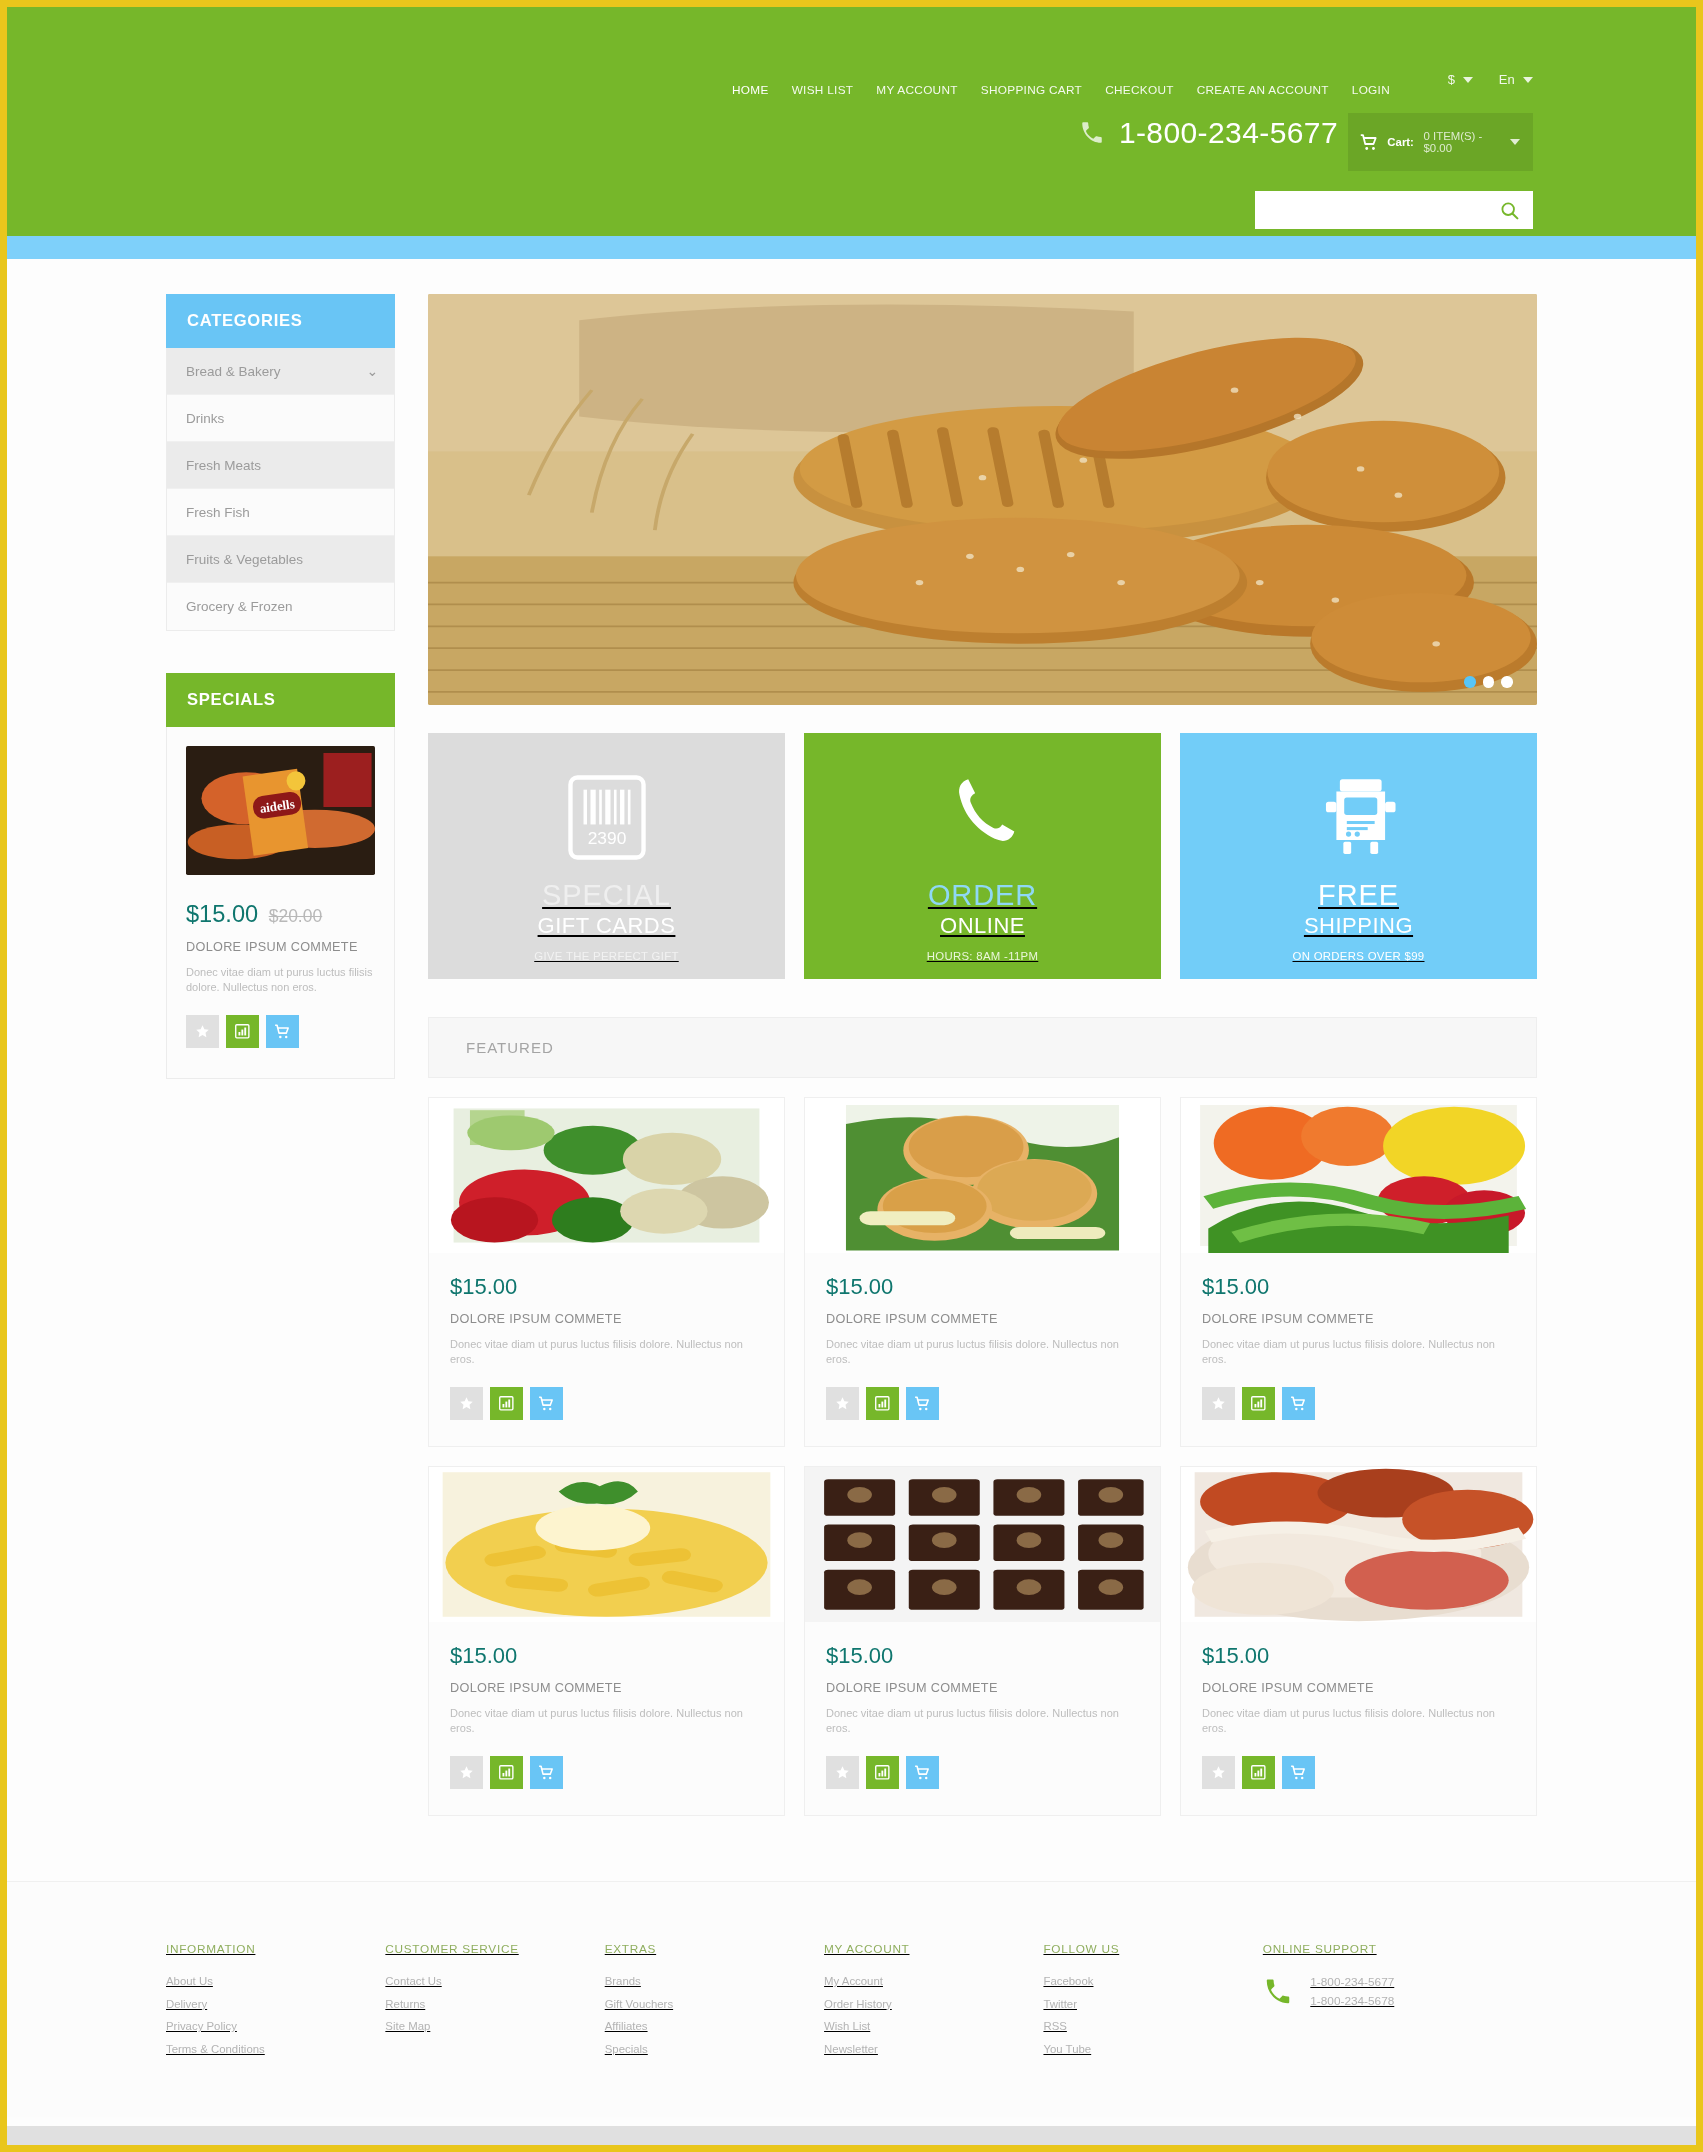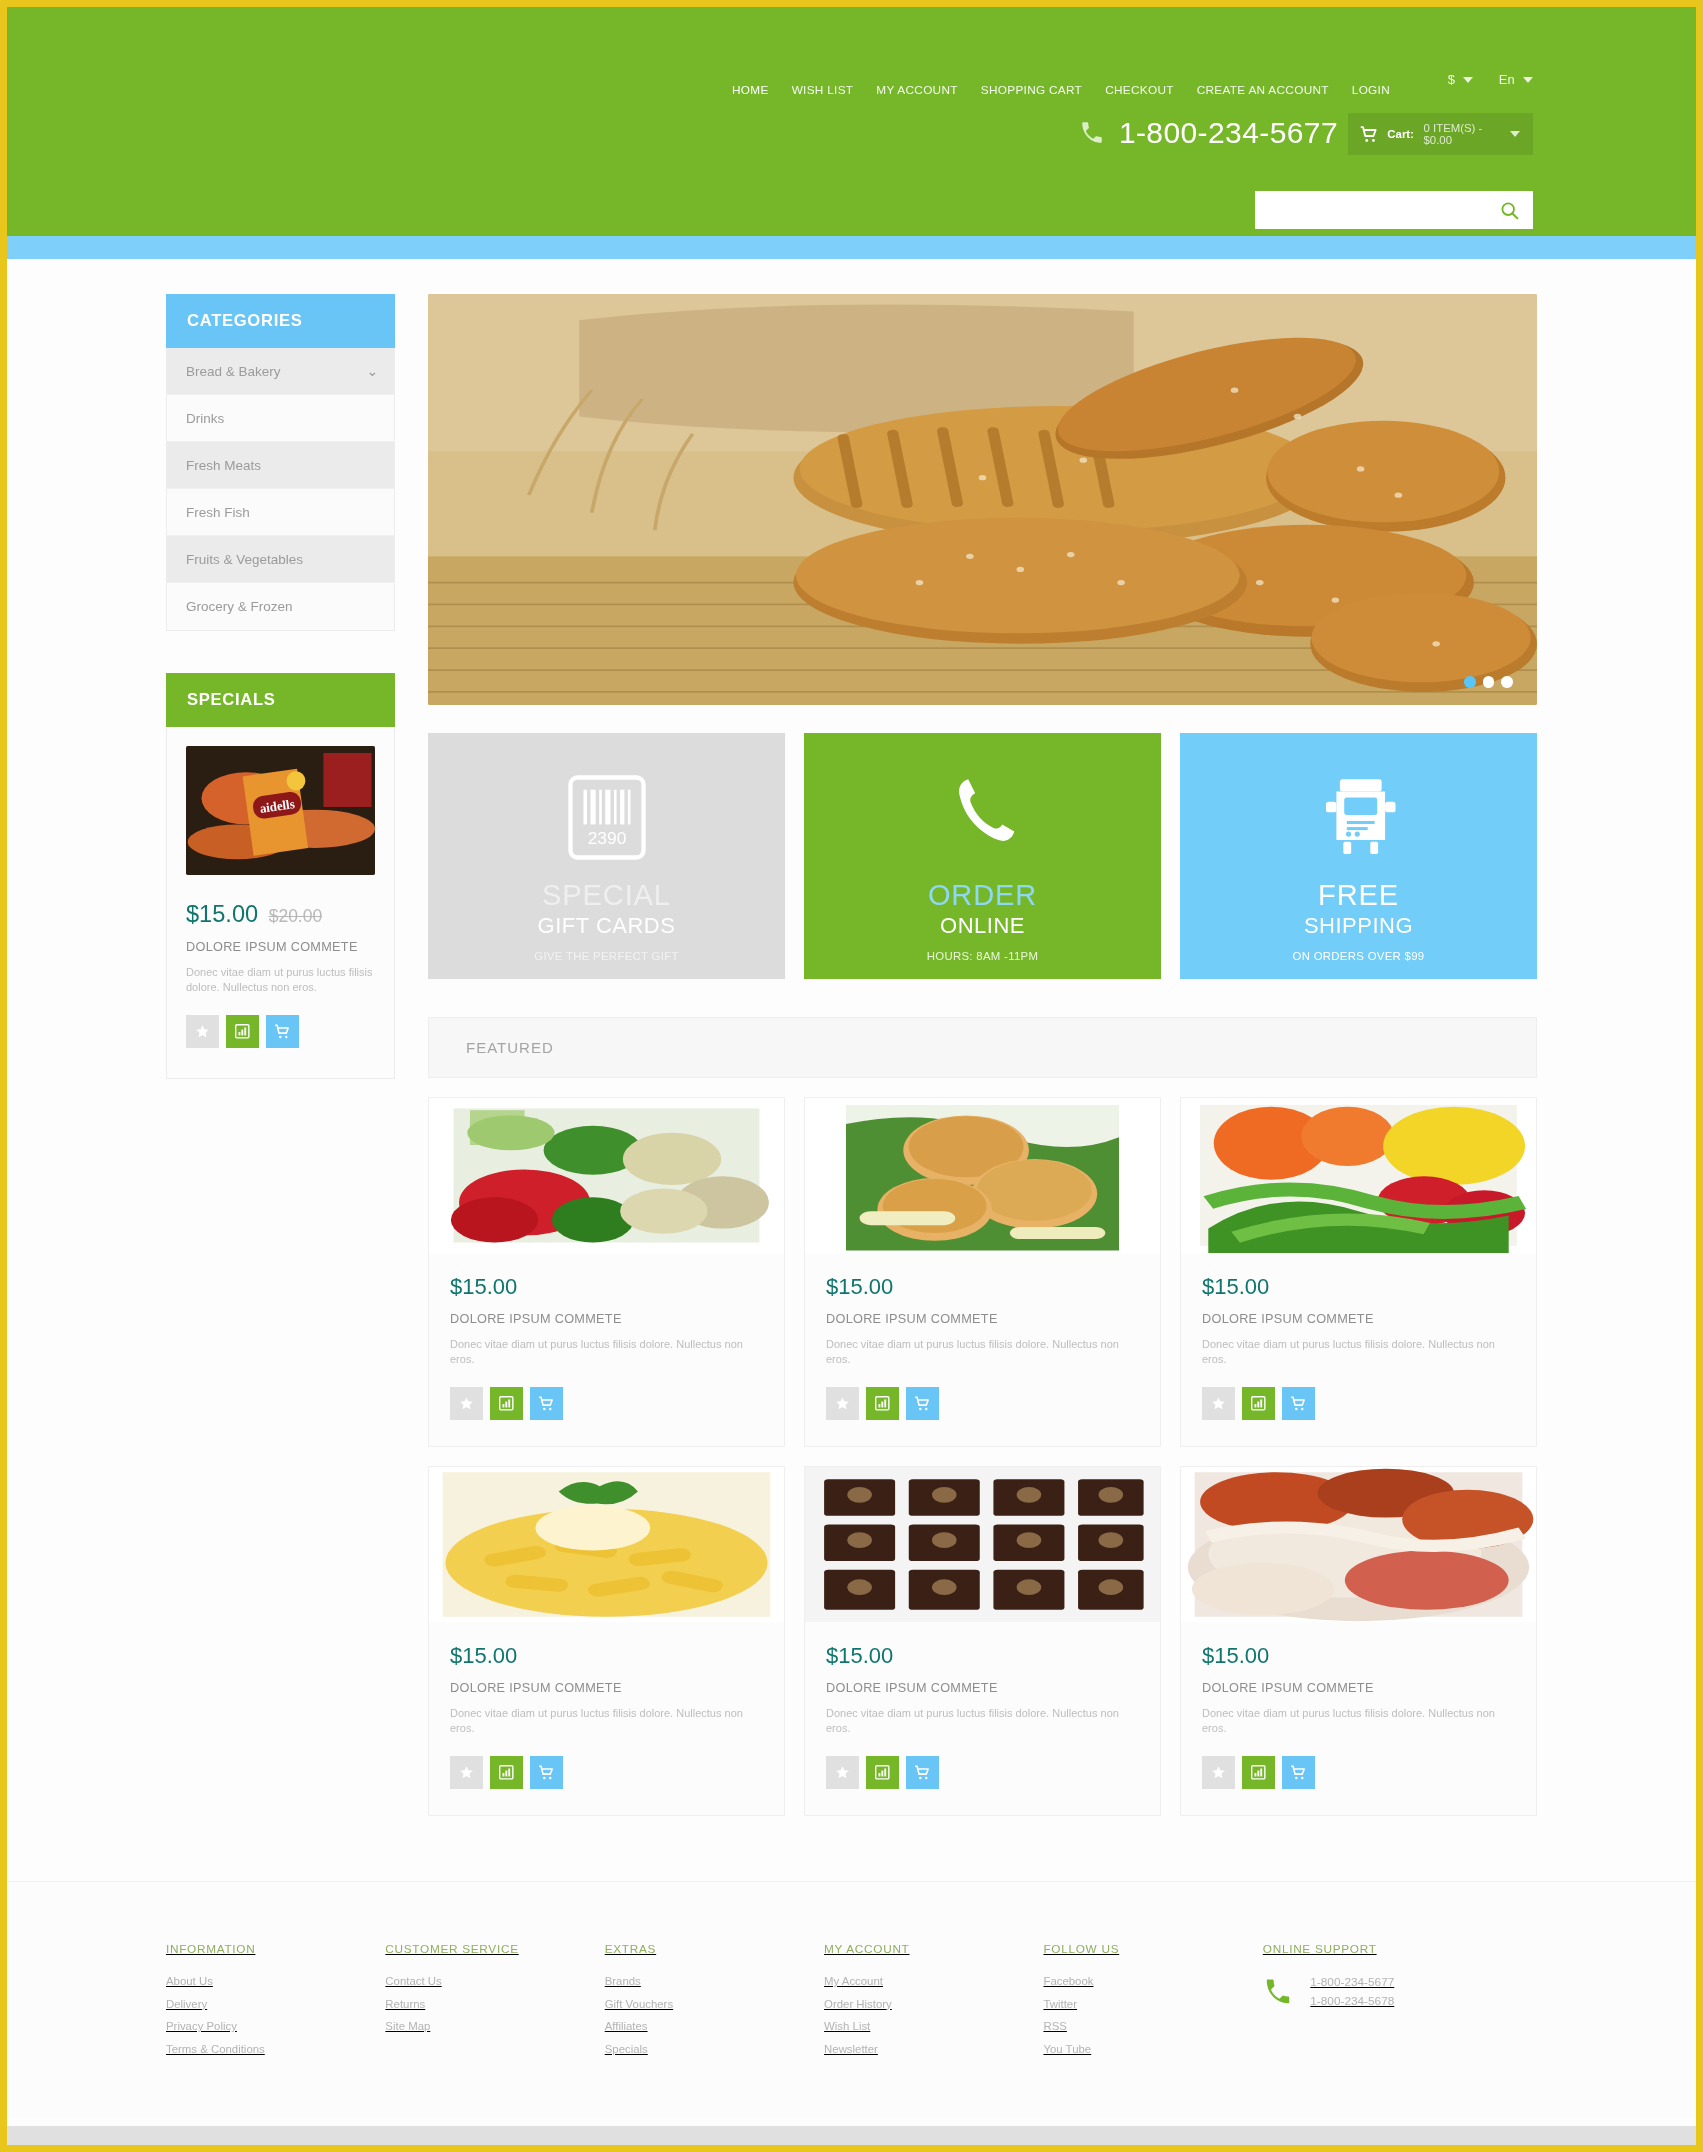--- a/index.html
+++ b/index.html
@@ -102,21 +102,21 @@
     font-weight: 300;
     letter-spacing: 0.4px;
     white-space: nowrap;
   }
 
   .cart-box {
     position: absolute;
     right: 4.4px;
     top: 106px;
     width: 185px;
-    height: 42px;
+    height: 58px;
     background: rgba(0,0,0,0.09);
     display: flex;
     align-items: center;
     padding: 0 12.2px;
     gap: 9.6px;
   }
   .cart-label { color:#fff; font-size: 11.4px; font-weight: bold; }
   .cart-total { color: rgba(255,255,255,0.78); font-size: 11.4px; }
   .cart-caret {
     margin-left: auto;
@@ -239,21 +239,21 @@
   }
   .slider-img { width: 100%; height: 100%; display:block; }
   .dots {
     position: absolute; right: 24.5px; bottom: 17.5px;
     display: flex; gap: 7px;
   }
   .dot { width: 11.4px; height: 11.4px; border-radius: 50%; background: #ffffff; cursor:pointer; }
   .dot.active { background: #57c5f7; }
 
   
-  .promos { display: flex; gap: 19px; margin-top: 28px; }
+  .promos { display: flex; gap: 19px; margin-top: 28px; text-decoration: underline; }
   .promo {
     flex: 1; height: 246px;
     display: flex; flex-direction: column; align-items: center;
     padding-top: 38px;
   }
   .promo.grey { background: #dcdcdc; }
   .promo.green { background: #76b72a; }
   .promo.blue { background: #72cdf8; }
   .promo-icon { height: 92px; display:flex; align-items:center; justify-content:center; }
   .promo-l1 { font-size: 29px; font-weight: 300; letter-spacing: 0.9px; margin-top: 15.7px; }

